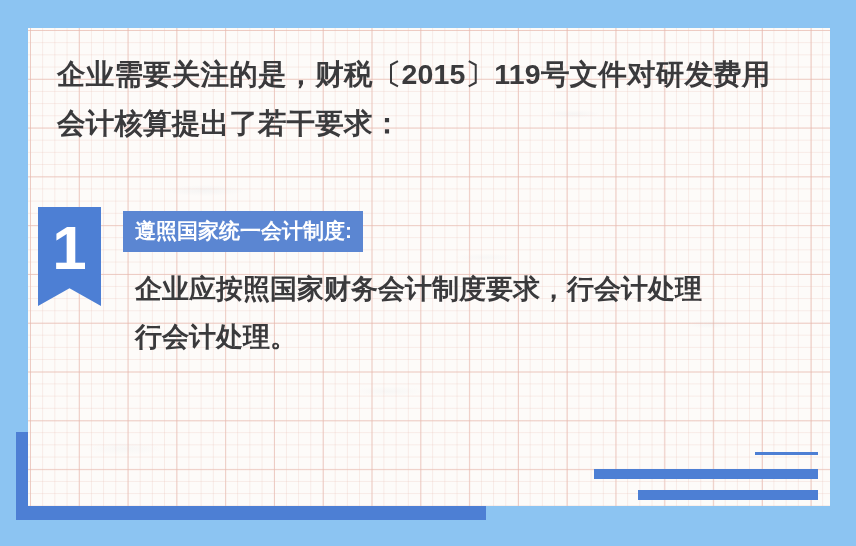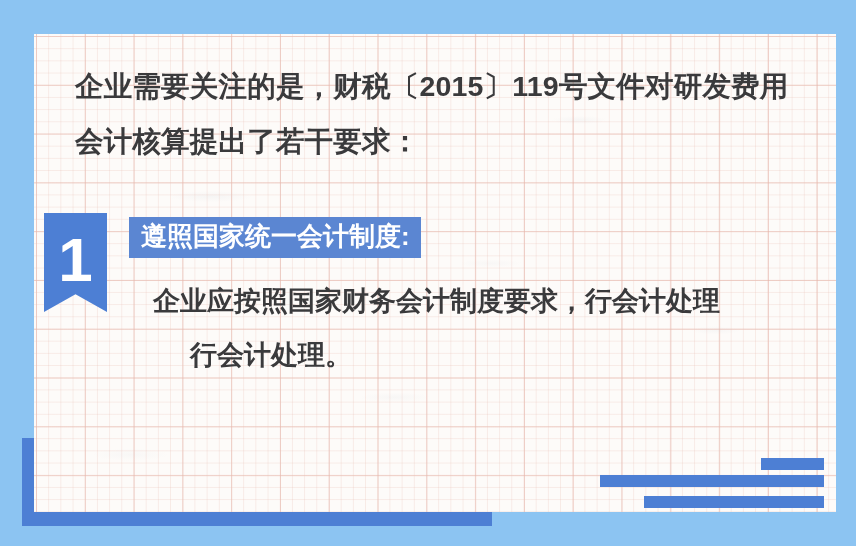--- a/index.html
+++ b/index.html
@@ -1,15 +1,15 @@
 <!DOCTYPE html>
 <html><head>
 <meta charset="utf-8">
 <style>
-  * { margin:0; padding:6px; box-sizing:border-box; }
+  * { margin:0; padding:0; box-sizing:border-box; }
 
   html, body {
     width: 856px;
     height: 546px;
     overflow: hidden;
   }
 
   body {
     background: #8cc4f2;
     font-family: "Liberation Sans", "DejaVu Sans", sans-serif;
@@ -103,39 +103,39 @@
   }
 
   
   #item-heading {
     position: absolute;
     left: 95px;
     top: 183px;
     padding: 5px 11px 7px 12px;
     background: #5b86d2;
     color: #ffffff;
-    font-size: 26px;
+    font-size: 21px;
     font-weight: bold;
     line-height: 29px;
     white-space: nowrap;
   }
 
   
   #item-body {
     position: absolute;
     left: 107px;
     top: 237px;
     width: 680px;
     color: #3a3a3c;
     font-size: 27px;
     font-weight: bold;
     line-height: 48px;
     white-space: nowrap;
   }
-  #item-body-line-2 { display:block;margin-left:37px; }
+  #item-body-line-2 { display:block; }
 
   
   .deco-bar { position: absolute; background: #4d7fd4; }
   #deco-bar-1 { left: 727px; top: 424px; width: 63px;  height: 3px;  }
   #deco-bar-2 { left: 566px; top: 441px; width: 224px; height: 10px; }
   #deco-bar-3 { left: 610px; top: 462px; width: 180px; height: 10px; }
 </style>
 </head>
 <body>
 

